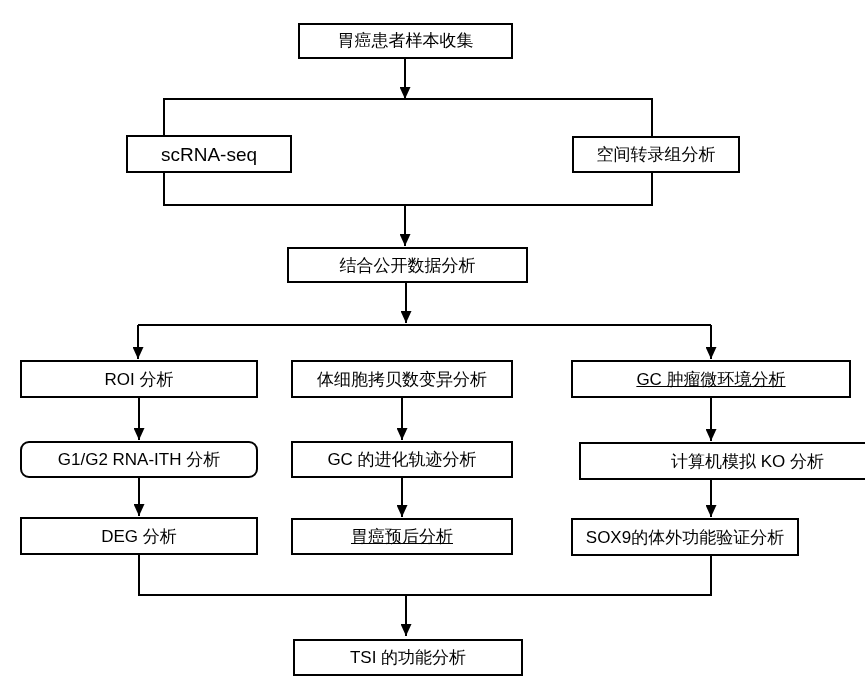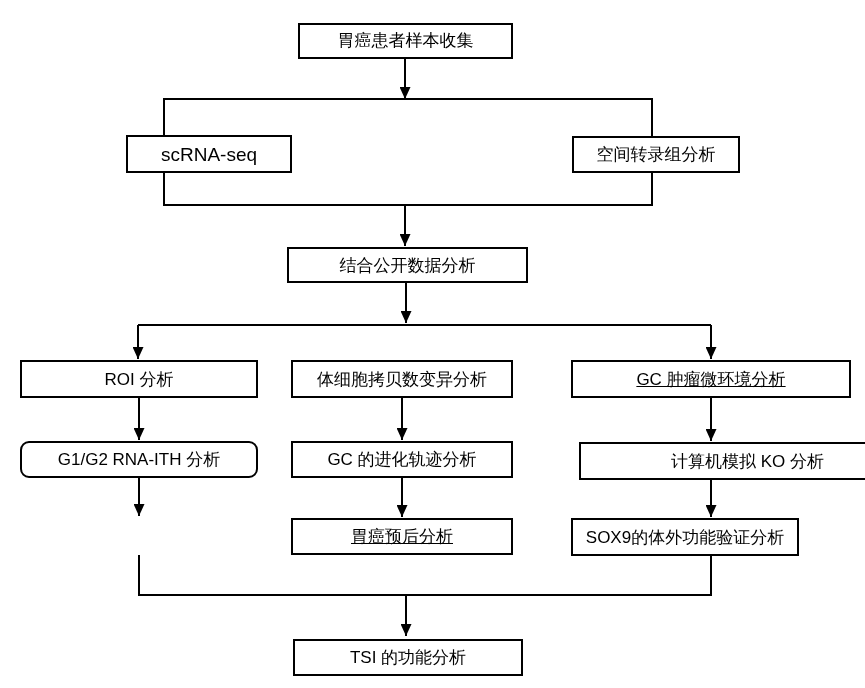--- a/index.html
+++ b/index.html
@@ -114,20 +114,23 @@
   </div>
 
   <div class="node" style="left:291px; top:441px; width:222px; height:37px;">
     <span>GC 的进化轨迹分析</span>
   </div>
 
   <div class="node" style="left:571px; top:442px; width:337px; height:38px;margin-left:8px;">
     <span>计算机模拟 KO 分析</span>
   </div>
 
+  <div class="node" style="left:20px; top:517px; width:238px; height:38px;">
+    <span>DEG 分析</span>
+  </div>
 
   <div class="node" style="left:291px; top:518px; width:222px; height:37px;text-decoration:underline;">
     <span>胃癌预后分析</span>
   </div>
 
   <div class="node" style="left:571px; top:518px; width:228px; height:38px;">
     <span>SOX9的体外功能验证分析</span>
   </div>
 
   <div class="node" style="left:293px; top:639px; width:230px; height:37px;">

